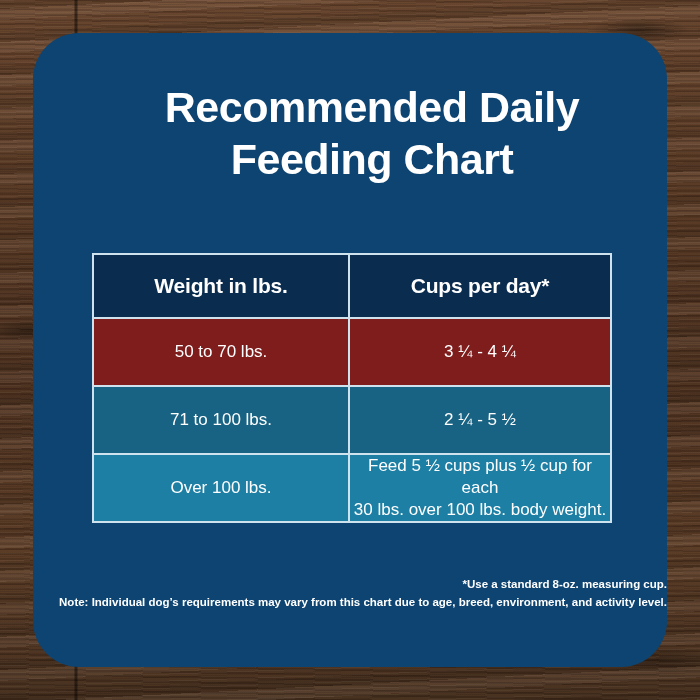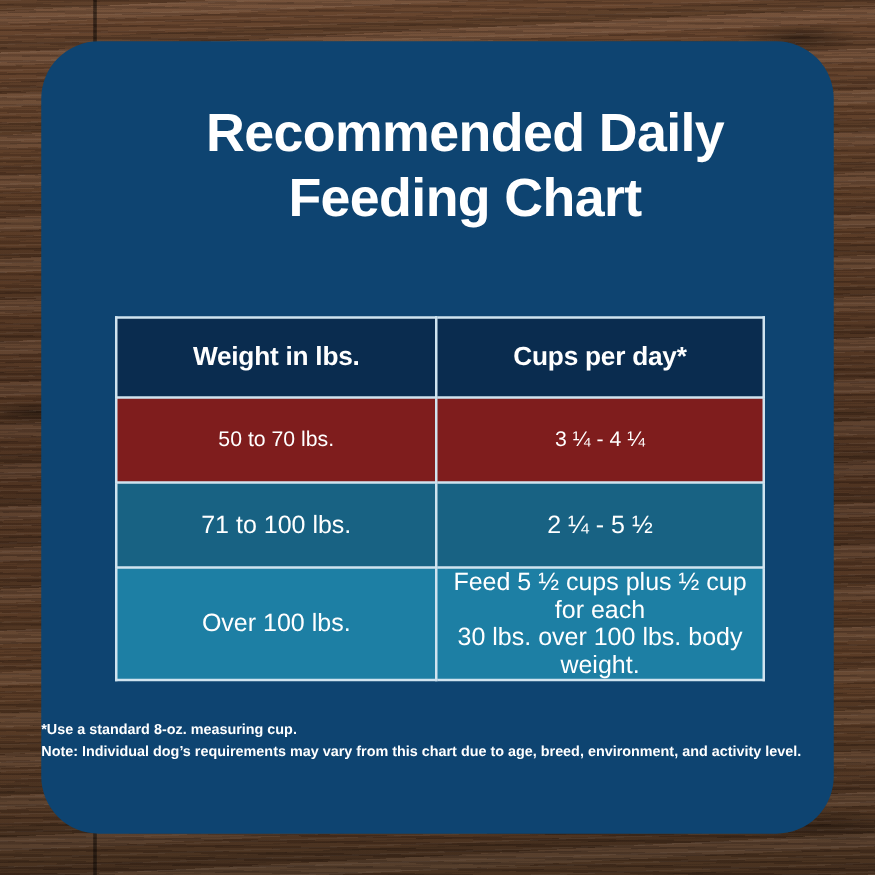--- a/index.html
+++ b/index.html
@@ -112,33 +112,33 @@
   .col-cups   { width: 262px; }
 
   .hdr-row th {
     background: #0a2c4f;
     height: 62px;
     font-size: 21px;
     font-weight: 800;
     letter-spacing: -0.2px;
   }
   .row-1 td { background: #7f1d1d; height: 66px; font-size: 17px; }
-  .row-2 td { background: #186283; height: 66px; font-size: 20px; }
-  .row-3 td { background: #1d7fa4; height: 66px; font-size: 20px; }
+  .row-2 td { background: #186283; height: 66px; font-size: 17px; }
+  .row-3 td { background: #1d7fa4; height: 66px; font-size: 17px; }
 
   .cell-text { display: block; line-height: 22px; }
   .cell-multiline { line-height: 21px; font-size: 15.5px; padding: 0 10px; }
 
   
   #footnotes {
     position: absolute;
     left: 0;
     top: 542px;
     width: 634px;
-    text-align: left;
+    text-align: right;
     color: #ffffff;
   }
   .note-star {
     font-size: 11.5px;
     font-weight: 700;
     line-height: 18px;
   }
   .note-line {
     font-size: 11.5px;
     font-weight: 700;

